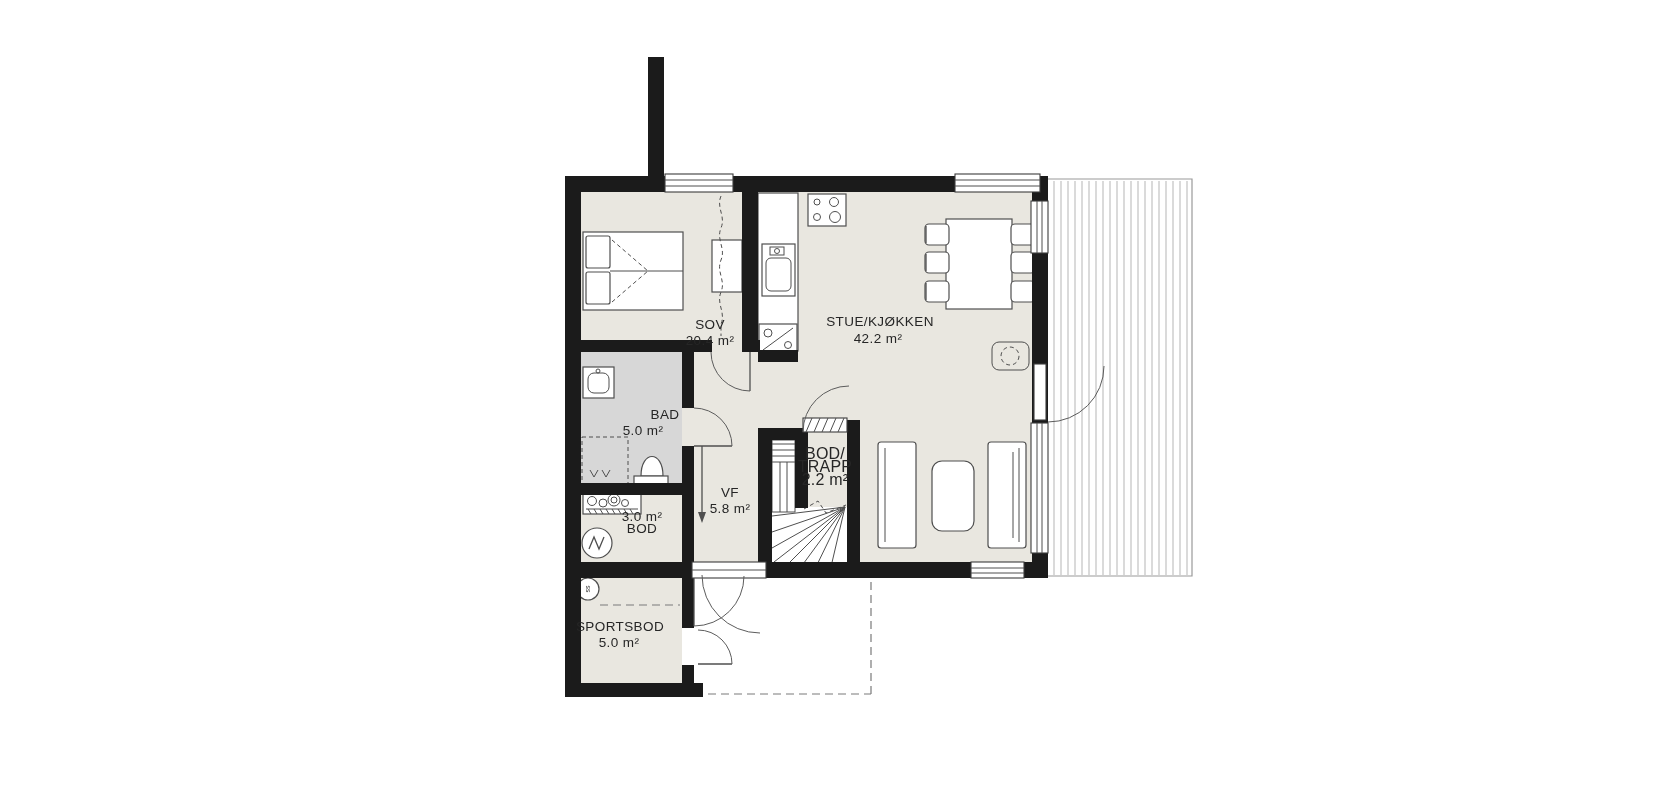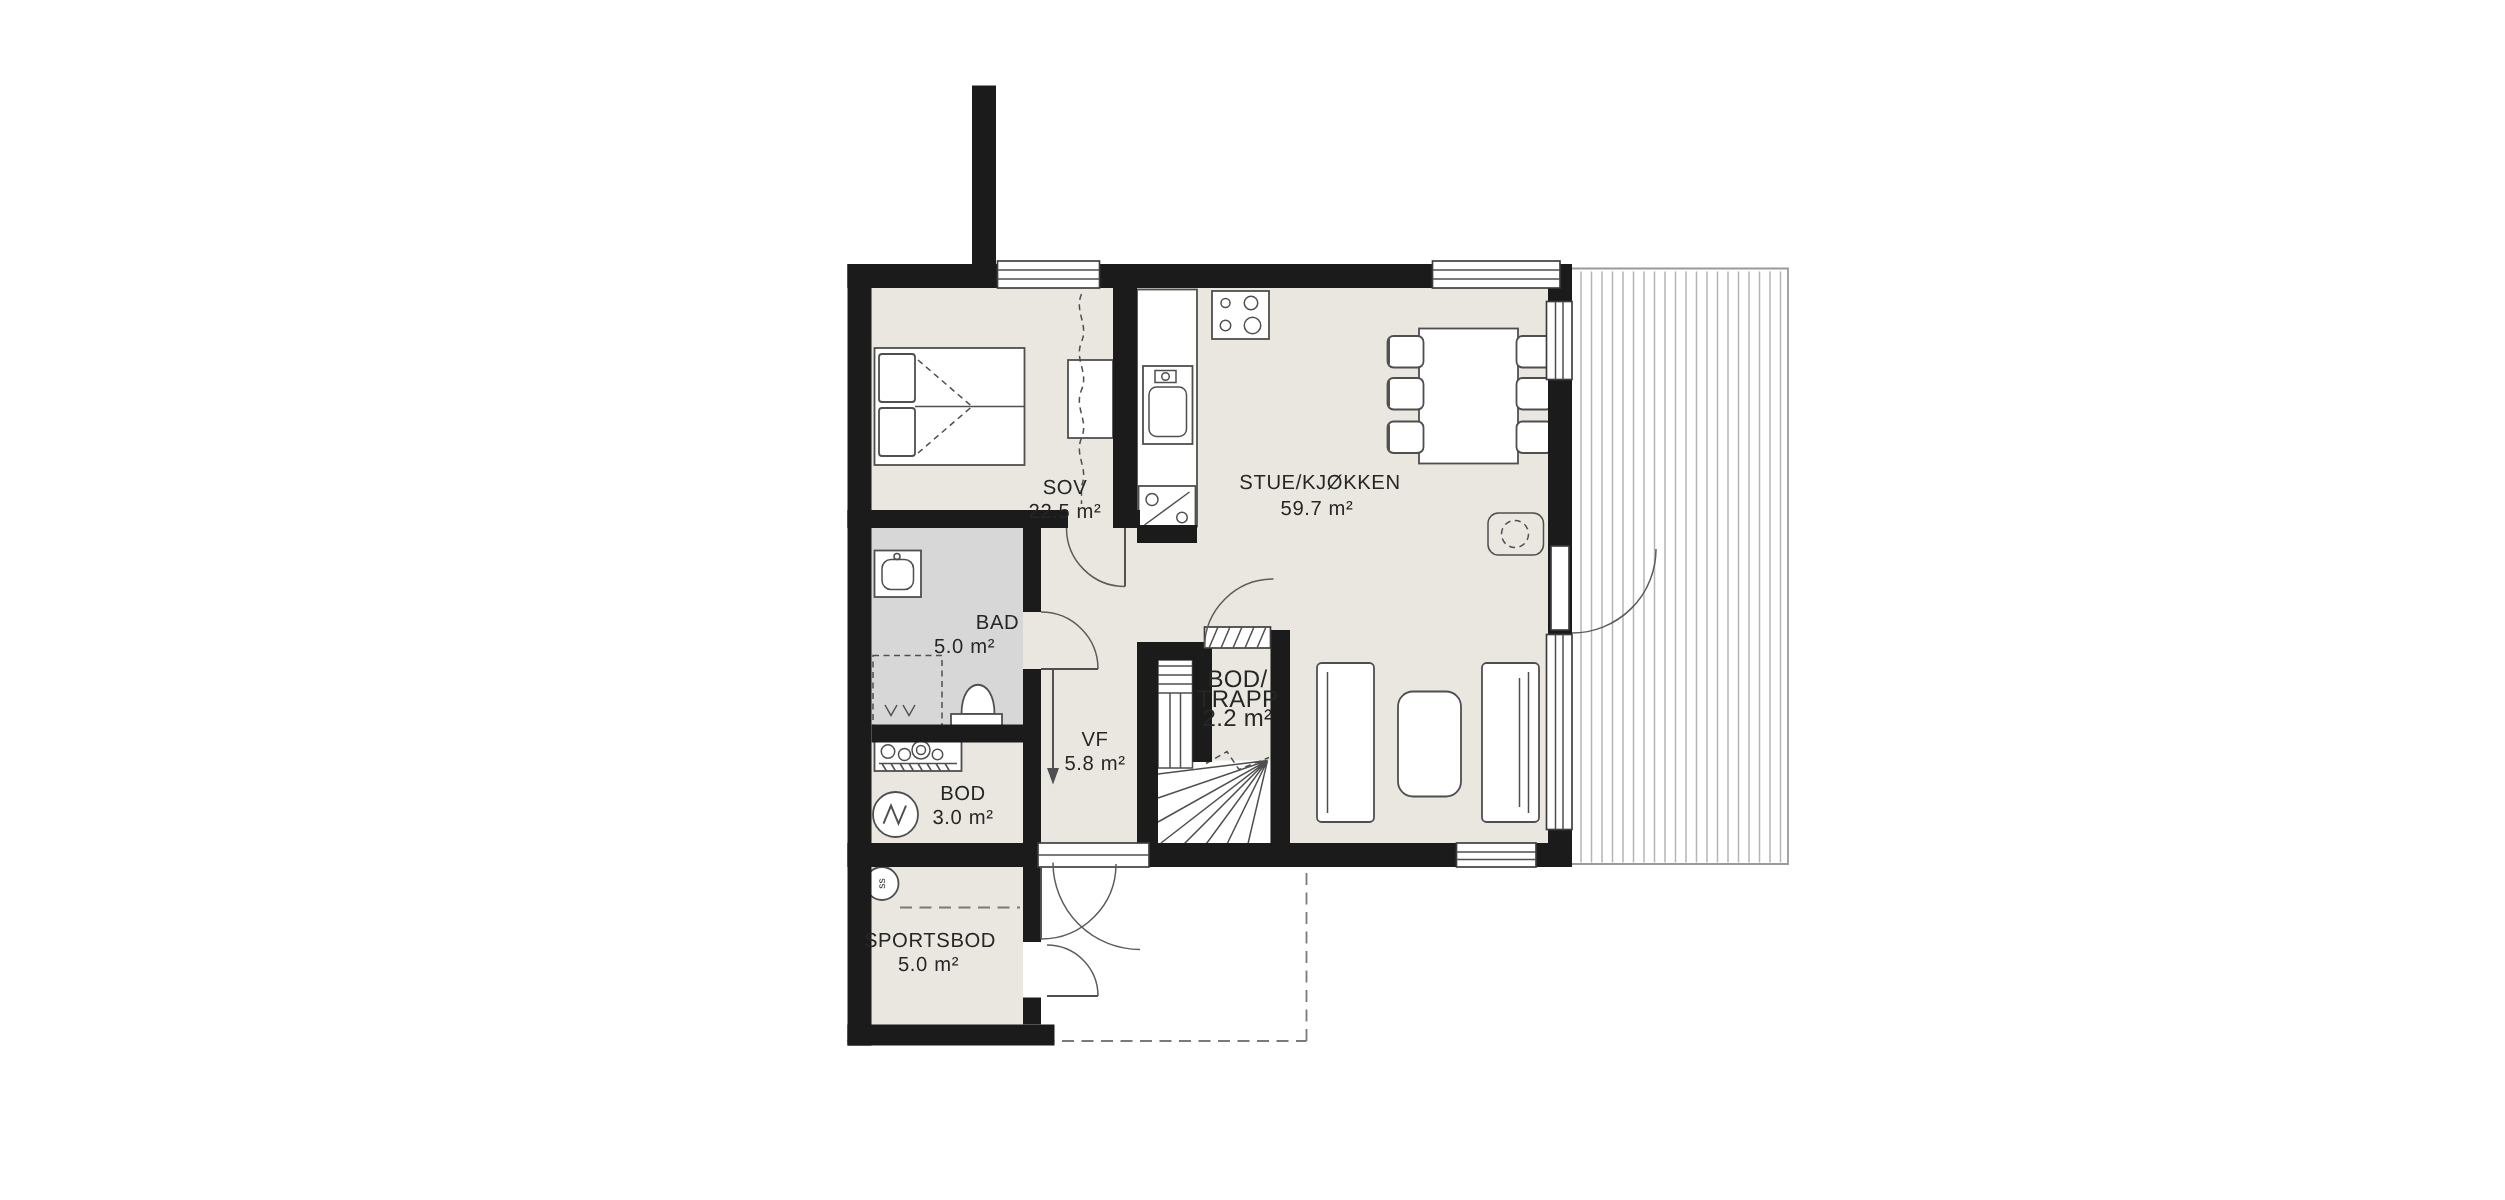--- a/index.html
+++ b/index.html
@@ -200,34 +200,34 @@
 
     <path class="ln" d="M694 578V626"></path>
     <path class="arc" d="M694 626 A50 50 0 0 0 744 576"></path>
 
     <path class="ln" d="M698 664H732"></path>
     <path class="arc" d="M732 664 A34 34 0 0 0 698 630"></path>
   </g>
 </svg>
 
   <div class="lbl" style="left:710px;top:318px"><span>SOV</span></div>
-  <div class="lbl" style="left:710px;top:334px"><span>22.5 m²</span></div>
+  <div class="lbl" style="left:710px;top:334px"><span>20.4 m²</span></div>
 
   <div class="lbl" style="left:880px;top:315px"><span>STUE/KJØKKEN</span></div>
-  <div class="lbl" style="left:878px;top:332px"><span>59.7 m²</span></div>
+  <div class="lbl" style="left:878px;top:332px"><span>42.2 m²</span></div>
 
   <div class="lbl" style="left:665px;top:408px"><span>BAD</span></div>
   <div class="lbl" style="left:643px;top:424px"><span>5.0 m²</span></div>
 
   <div class="lbl" style="left:730px;top:486px"><span>VF</span></div>
   <div class="lbl" style="left:730px;top:502px"><span>5.8 m²</span></div>
 
   <div class="lbl small" style="left:825px;top:446px"><span>BOD/</span></div>
   <div class="lbl small" style="left:825px;top:459px"><span>TRAPP</span></div>
   <div class="lbl small" style="left:825px;top:472px"><span>2.2 m²</span></div>
 
   <div class="lbl" style="left:642px;top:522px"><span>BOD</span></div>
-  <div class="lbl" style="left:642px;top:538px"><span>3.0 m²</span></div>
+  <div class="lbl" style="left:642px;top:510px"><span>3.0 m²</span></div>
 
   <div class="lbl" style="left:620px;top:620px"><span>SPORTSBOD</span></div>
   <div class="lbl" style="left:619px;top:636px"><span>5.0 m²</span></div>
 
 </div>
 
 </body></html>

